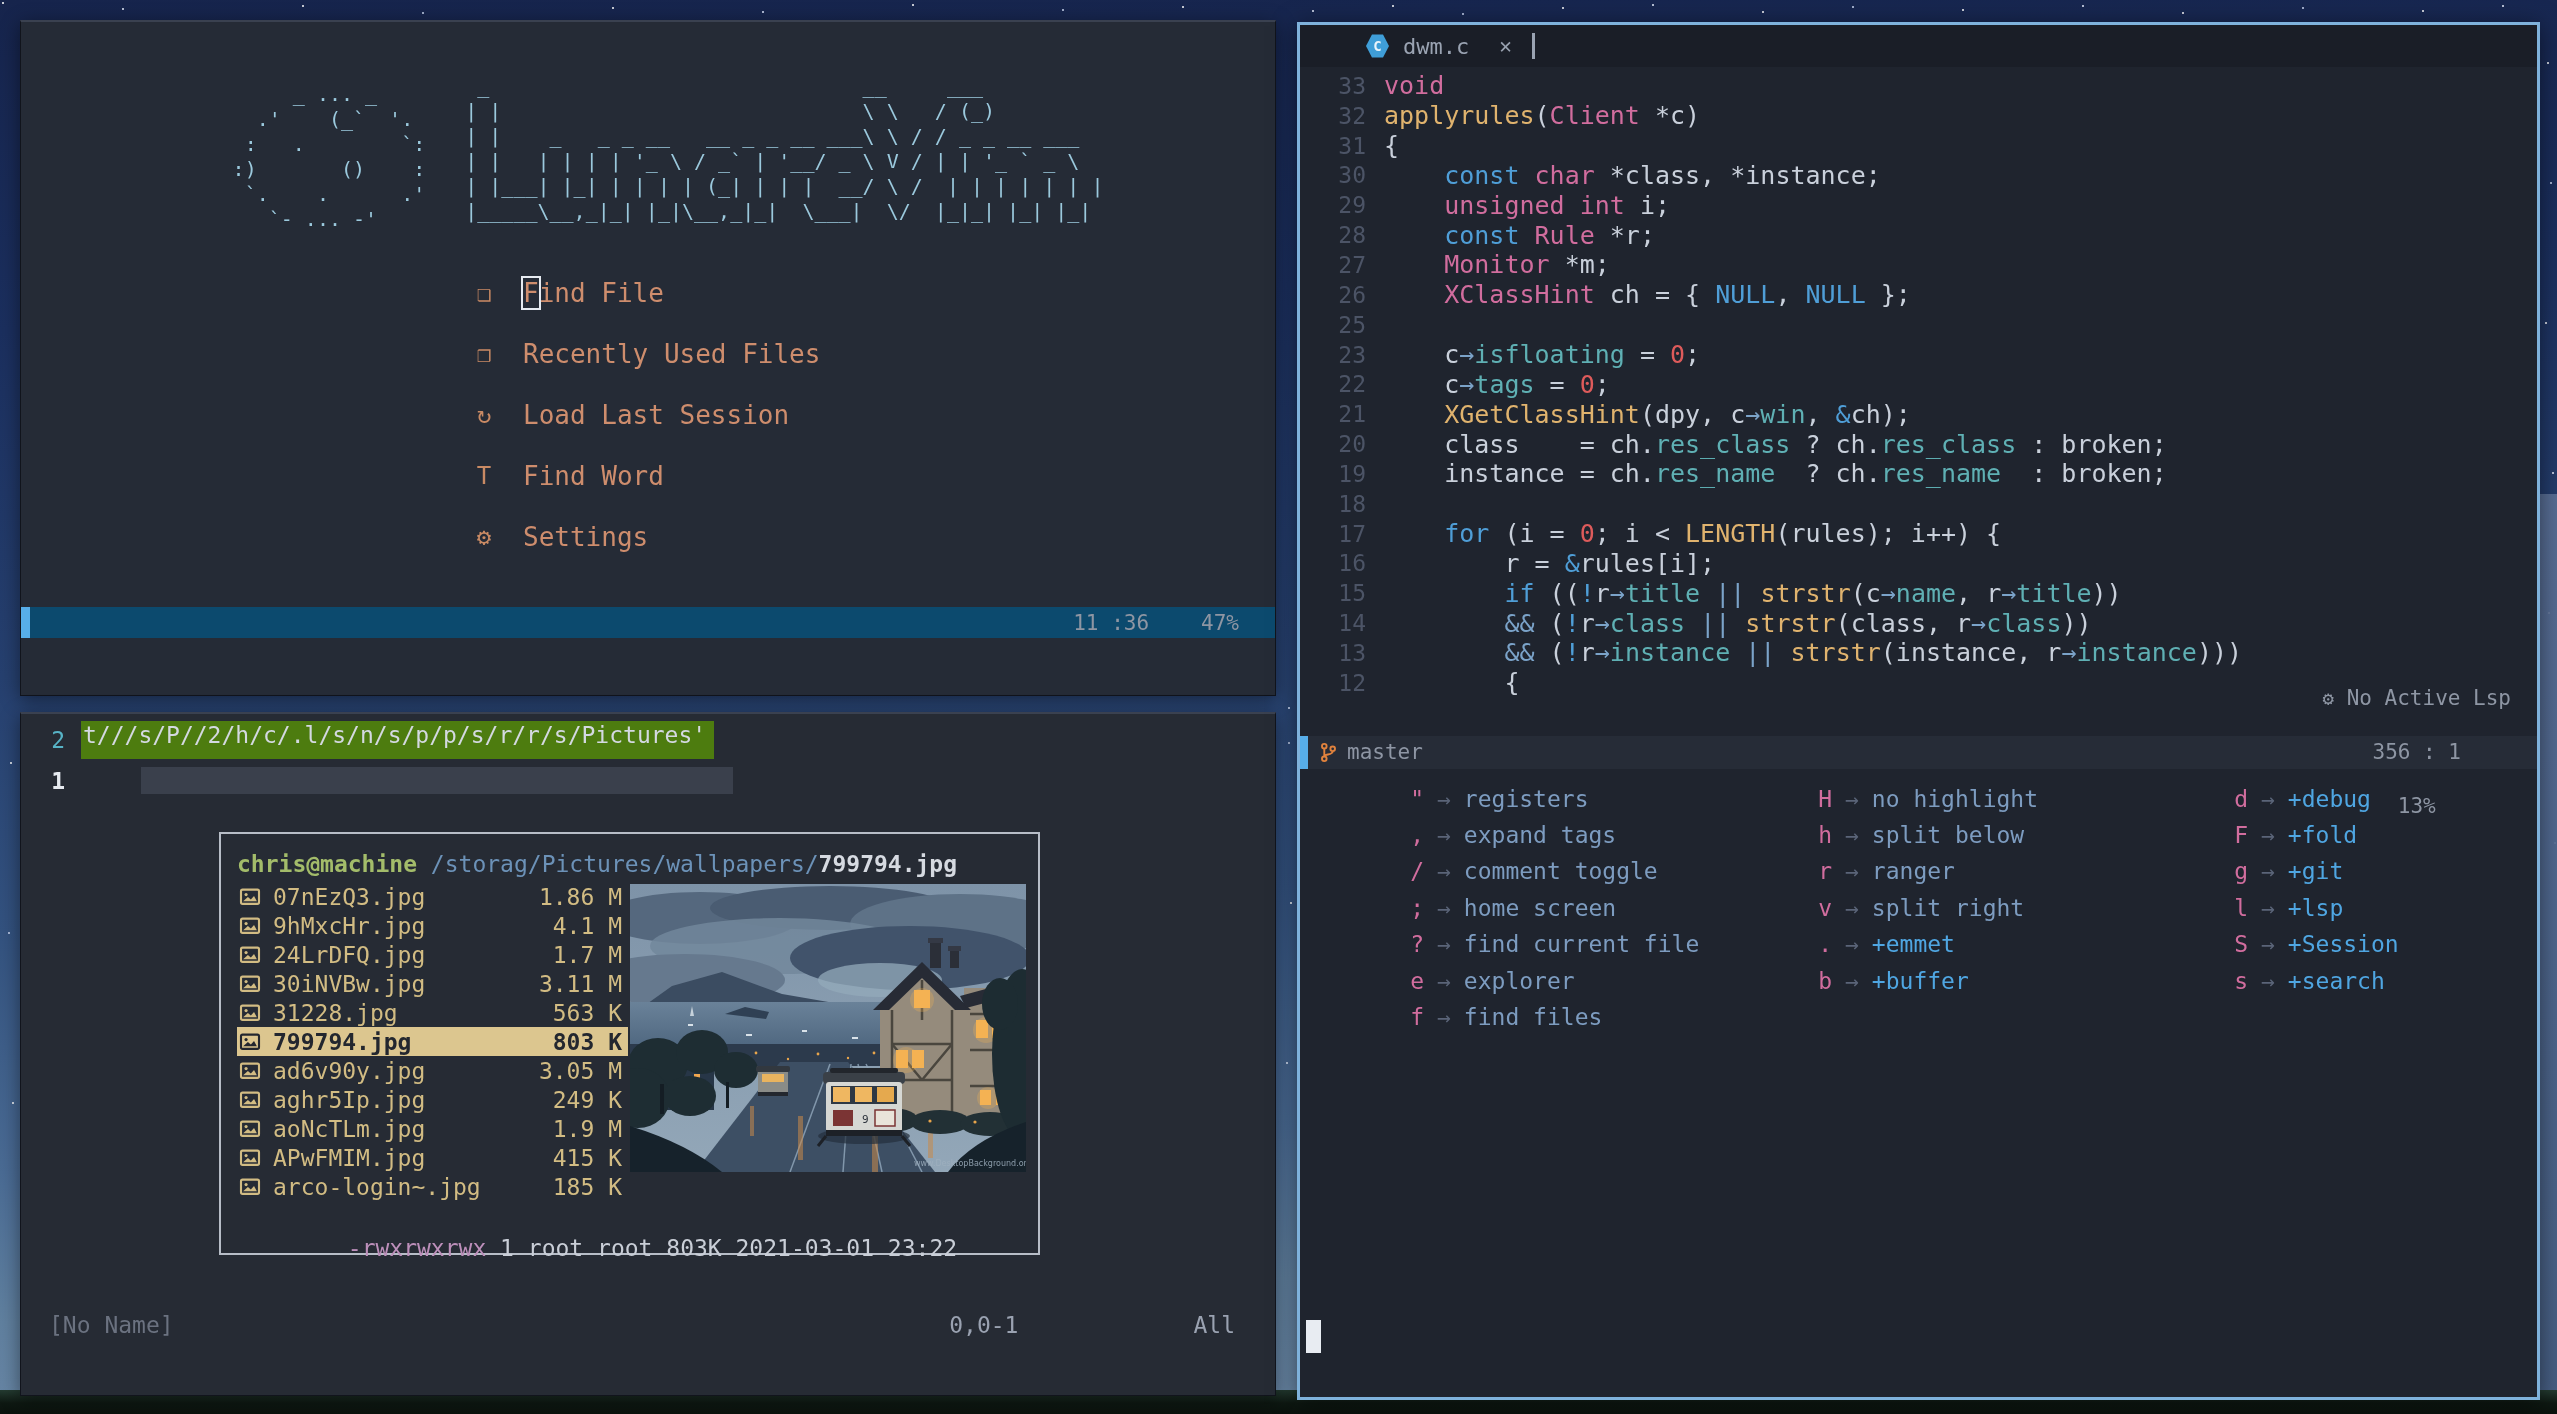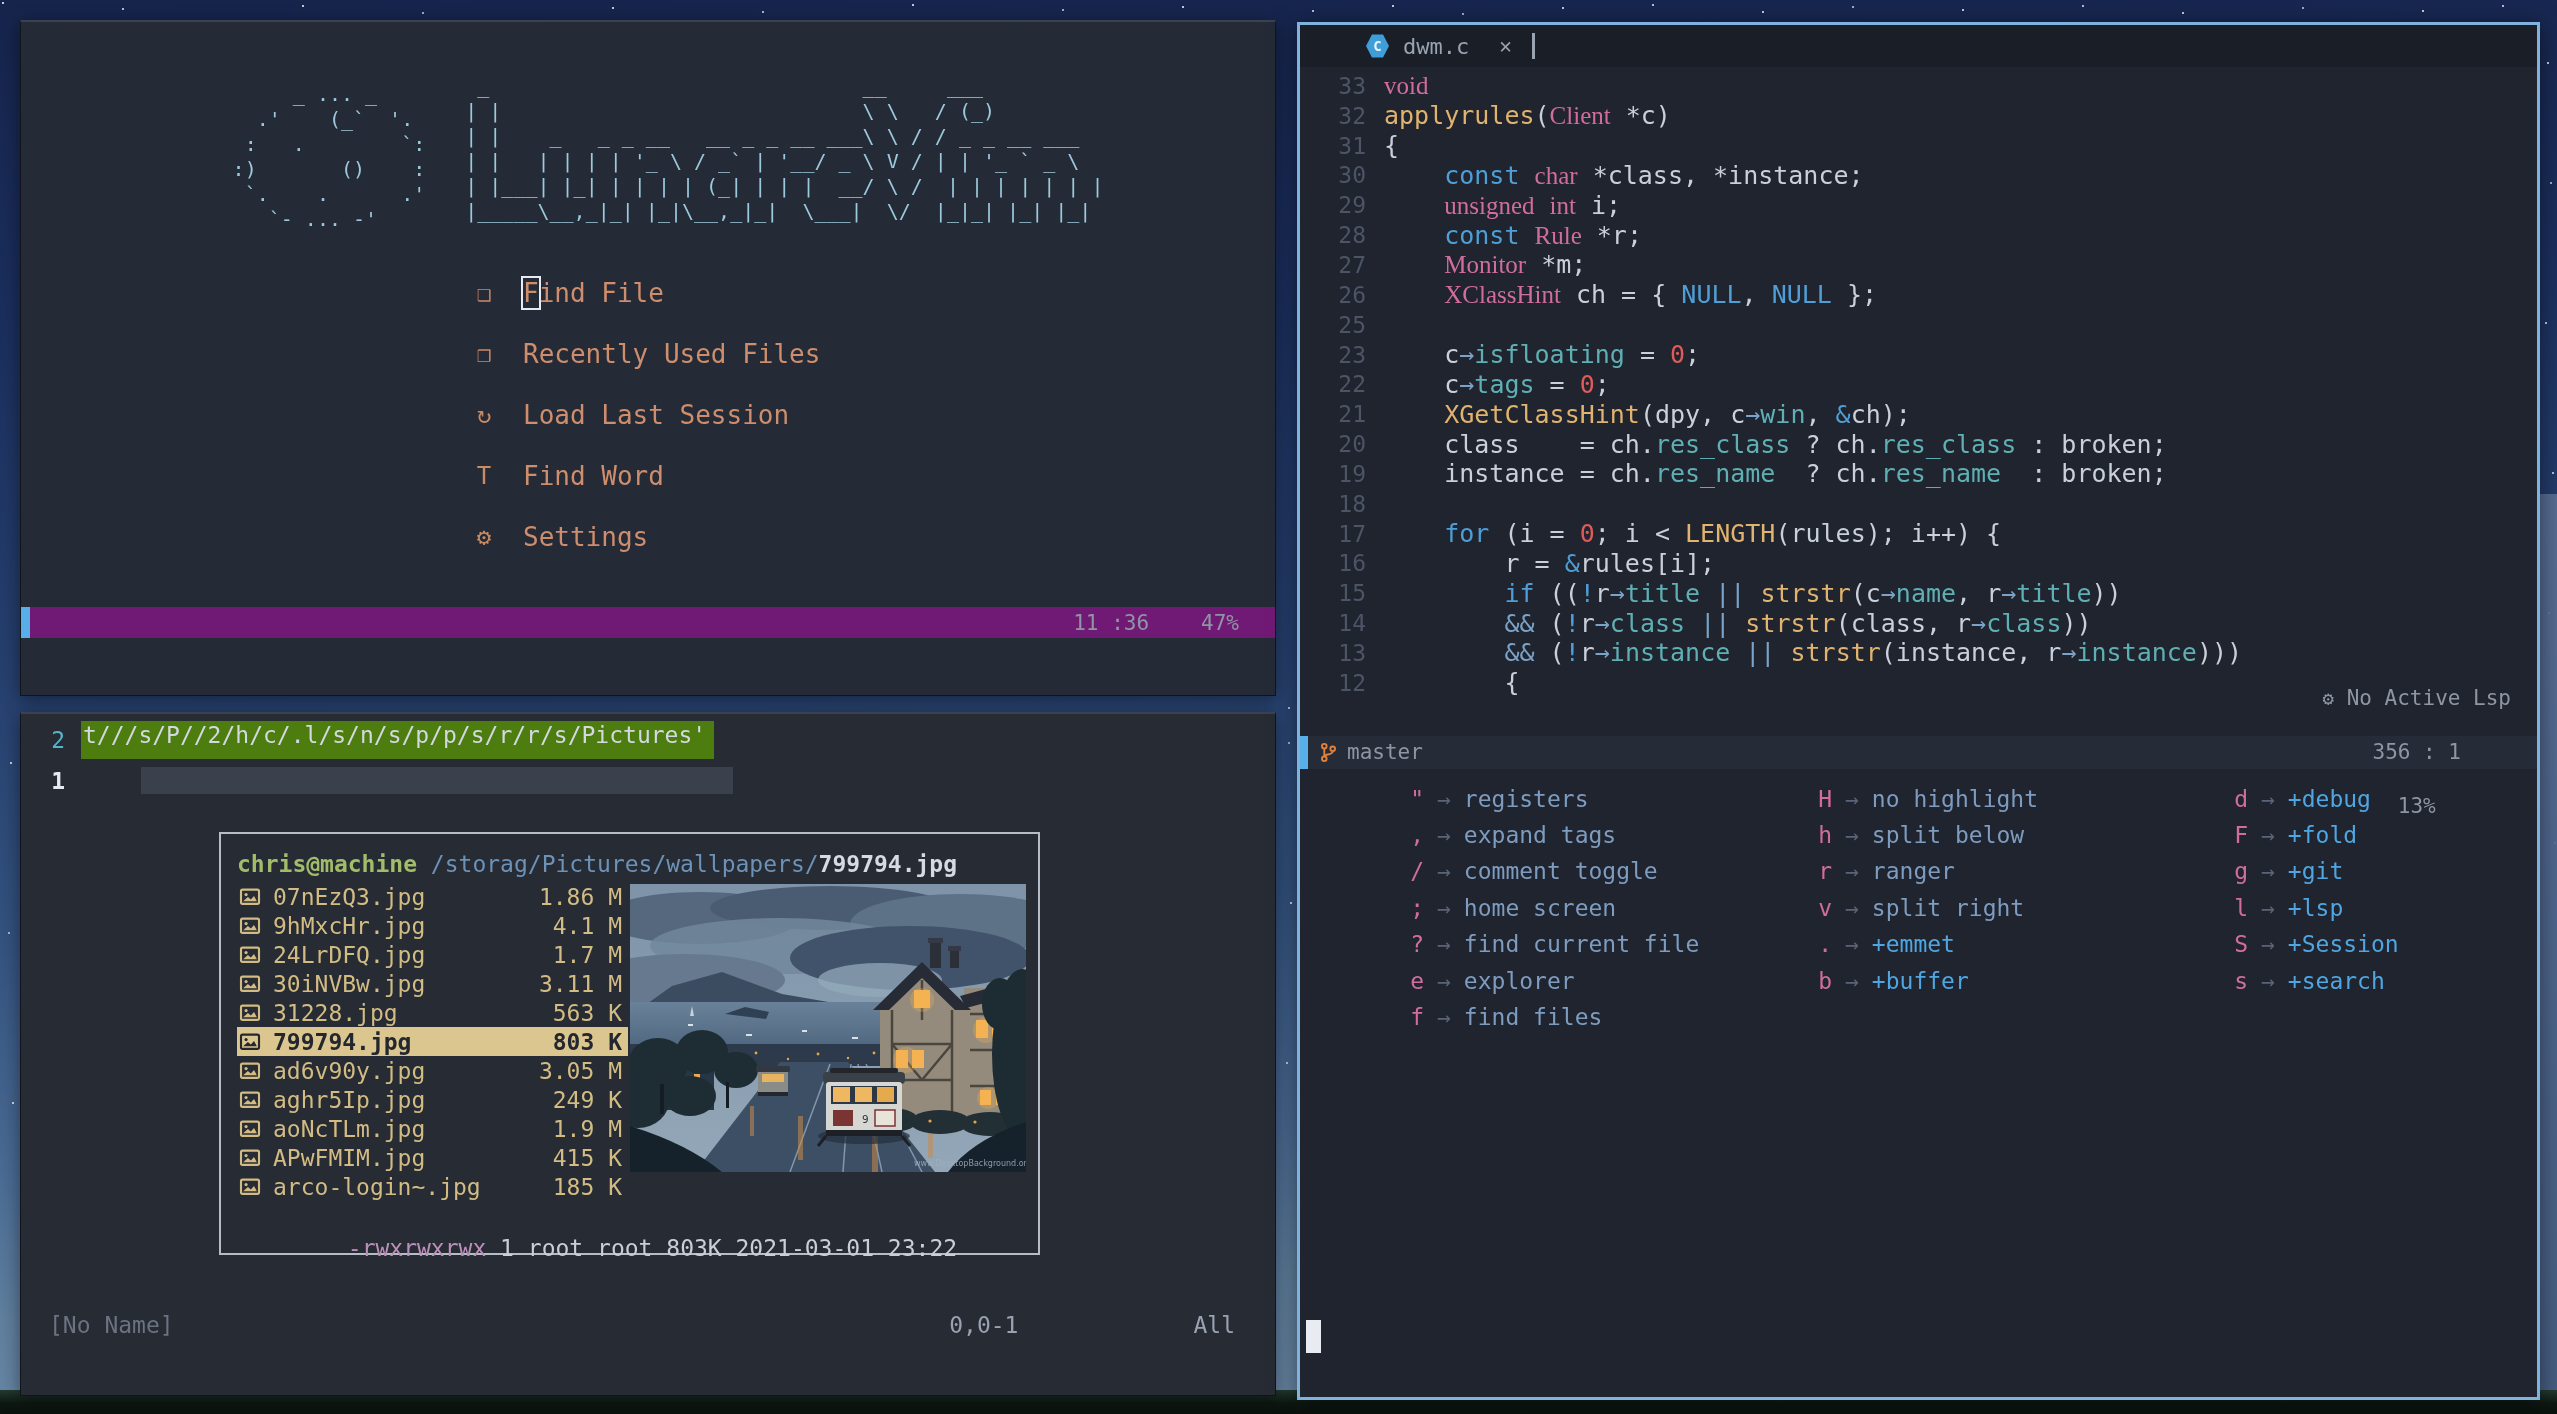--- a/index.html
+++ b/index.html
@@ -32,21 +32,21 @@
   #win-dash { left:20px; top:20px; width:1256px; height:676px; background:#252b36;
     border:1px solid #11141c; border-top:2px solid #3a4150; box-shadow:0 4px 18px rgba(0,0,0,.45); }
   .dash-art { padding-top:52px; display:flex; justify-content:center; align-items:flex-start; gap:40px;
     color:#9bc9dd; font-size:20px; line-height:25px;padding-left:28px; }
   .dash-art pre { font-family:inherit; }
   .dash-art .moon { margin-top:8px; }
   .dash-menu { margin-top:44px; padding-left:446px; display:flex; flex-direction:column; gap:27px; }
   .menu-item { display:flex; align-items:center; height:34px; font-size:26px; color:#ce8d6d; cursor:pointer; }
   .menu-item .mi-icon { width:34px; margin-right:22px; text-align:center; font-size:24px; color:#c98a64; }
   .curbox { outline:2px solid #e6eaf1; outline-offset:0px; }
-  .dash-status { position:absolute; left:0; right:0; bottom:57px; height:31px; background:#701a75;
+  .dash-status { position:absolute; left:0; right:0; bottom:57px; height:31px; background:#0c4a6e;
     display:flex; align-items:center; font-size:21px; color:#8f96a3; }
   .dash-status .modebar { width:9px; height:100%; background:#57aee9; }
   .dash-status-right { margin-left:auto; padding-right:36px; display:flex; gap:52px; }
 
   
   #win-files { left:20px; top:712px; width:1256px; height:684px; background:#262b34;
     border:1px solid #11141c; border-top:2px solid #3a4150; box-shadow:0 4px 18px rgba(0,0,0,.45); }
   .cmdrow { display:flex; align-items:center; height:31px; font-size:23px; margin-top:10px; }
   .cmdrow .lnum { width:44px; text-align:right; margin-right:16px; flex-shrink:0; }
   .lnum.cyan { color:#57b3c6; }
@@ -85,21 +85,21 @@
   .c-icon { width:23px; height:25px; background:#3f9ed8; color:#eaf4fb; font-size:14px; font-weight:bold;
     display:flex; align-items:center; justify-content:center;
     clip-path:polygon(26% 4%,74% 4%,100% 50%,74% 96%,26% 96%,0% 50%); margin-right:14px; }
   .tab-close { margin-left:30px; color:#98a1af; font-size:21px; cursor:pointer; }
   .tab-sep { width:3px; height:26px; background:#9aa3b2; margin-left:20px; }
 
   .code { flex:1; padding-top:4px; overflow:hidden; font-size:25px; }
   .cline { height:29.85px; display:flex; align-items:center; }
   .cline .ln { width:66px; text-align:right; color:#4c5466; margin-right:18px; font-size:23px; flex-shrink:0; }
   .cline .lt { white-space:pre; }
-  .t { color:#c9d0db; } .k { color:#4f9ed7; } .y { color:#d16d9e;font-family:Liberation Serif, serif; } .f { color:#e0b36e; }
+  .t { color:#c9d0db; } .k { color:#4f9ed7; } .y { color:#d16d9e; } .f { color:#e0b36e; }
   .n { color:#de5b5b; } .d { color:#5fb0b4; } .a { color:#7ba3c9; }
   .c { color:#5b6373; font-style:italic; }
 
   .statusline { height:33px; background:#262c37; display:flex; align-items:center;
     font-size:21px; color:#8e96a4; flex-shrink:0;margin-top:36px; }
   .statusline .modebar { width:8px; height:100%; background:#57aee9; margin-right:12px; }
   .sl-branch { display:flex; align-items:center; gap:10px; }
   .sl-right { margin-left:auto; display:flex; align-items:center; gap:30px; padding-right:26px;flex-direction:column; }
   .gear { font-size:19px; }
 

